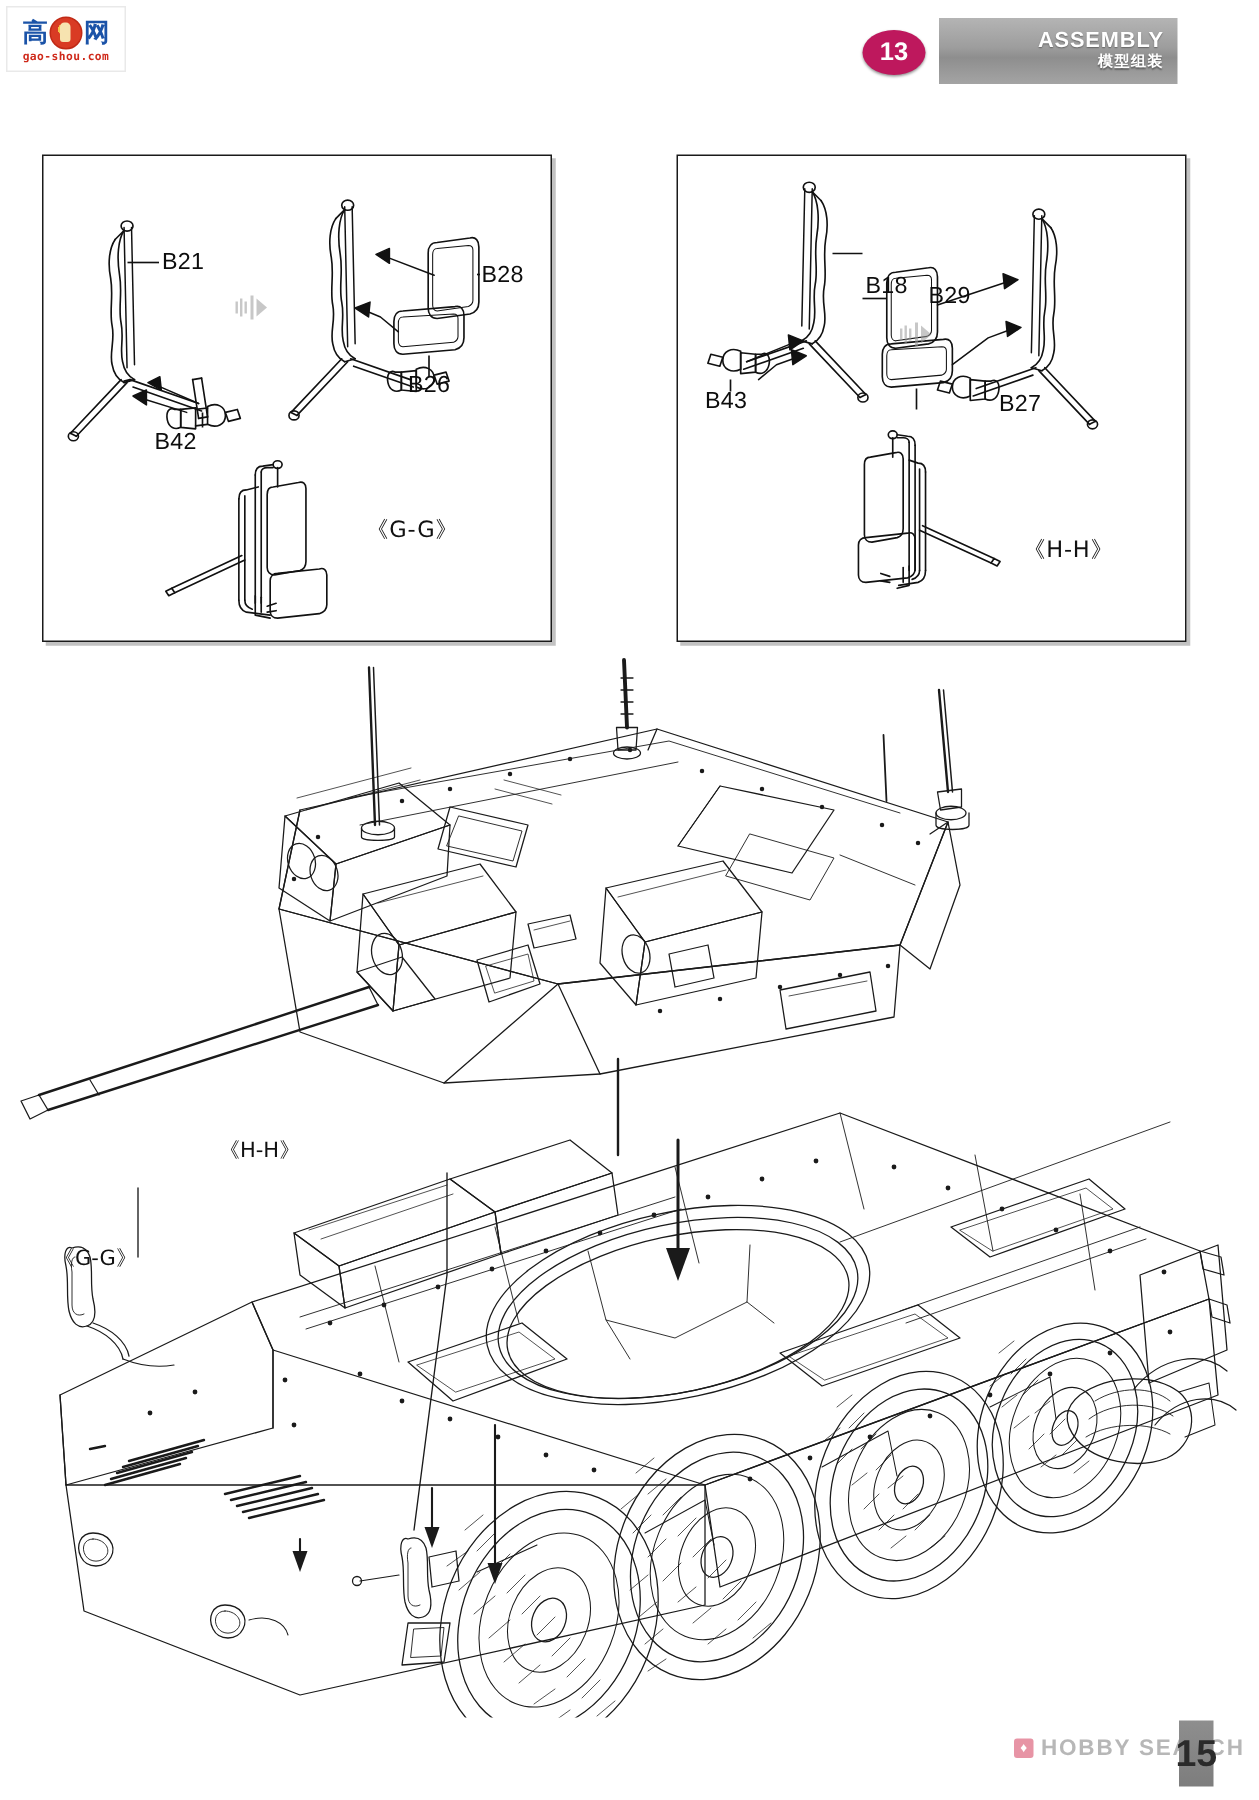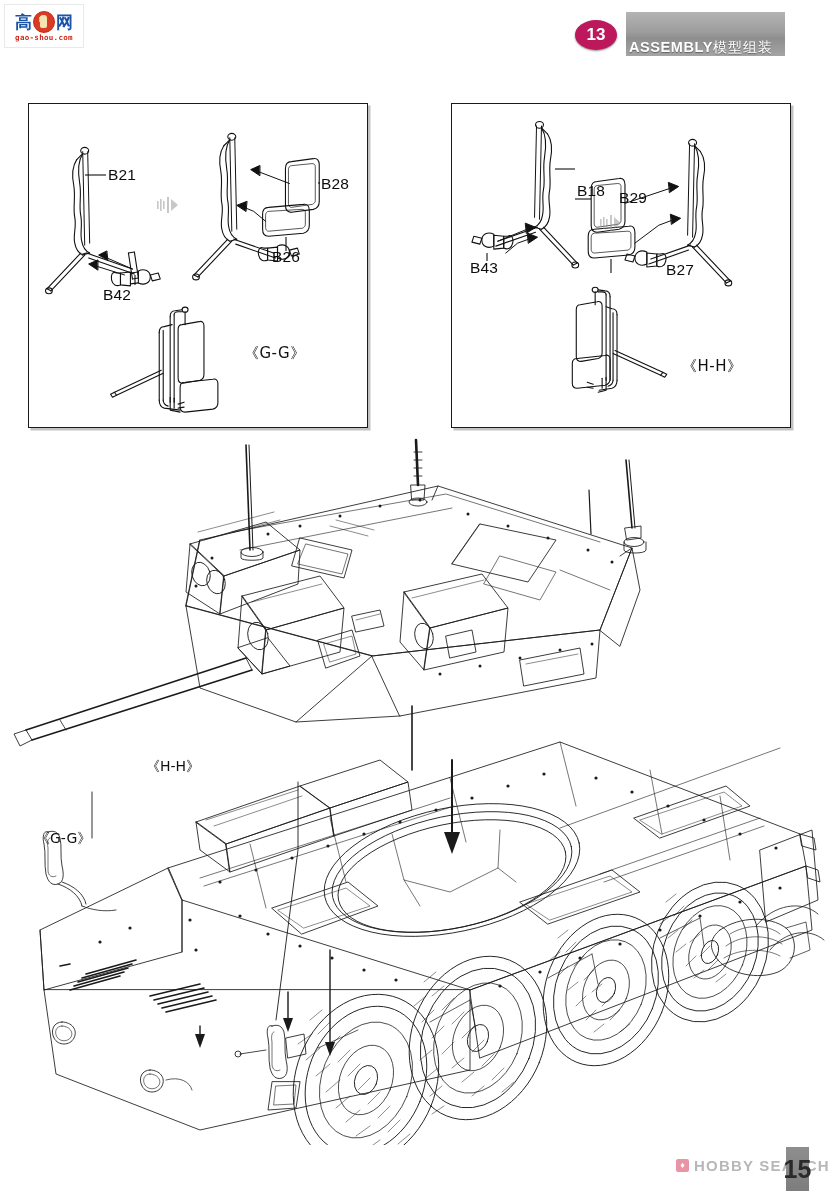--- a/index.html
+++ b/index.html
@@ -35,26 +35,26 @@
 
   #step-badge{
     position:absolute;left:575px;top:20px;width:42px;height:30px;border-radius:50%;
     background:#be185d;color:#fff;display:flex;align-items:center;justify-content:center;
     font-size:17px;font-weight:bold;font-family:"Liberation Sans",sans-serif;
     box-shadow:0 1px 2px rgba(0,0,0,.45);
   }
   #assembly-banner{
     position:absolute;left:626px;top:12px;width:159px;height:44px;
     background:linear-gradient(180deg,#b4b4b4 0%,#9d9d9d 45%,#8e8e8e 60%,#a4a4a4 100%);
-    display:flex;flex-direction:row;align-items:flex-end;justify-content:center;
+    display:flex;flex-direction:column;align-items:flex-end;justify-content:center;
     padding-right:9px;box-sizing:border-box;
   }
   #banner-en{color:#ffffff;font-size:14.5px;font-weight:bold;letter-spacing:.6px;
     text-shadow:0 1px 1px rgba(0,0,0,.38);line-height:1.1;}
-  #banner-cn{color:#ffffff;font-size:14px;font-weight:normal;letter-spacing:1px;
+  #banner-cn{color:#ffffff;font-size:10px;font-weight:bold;letter-spacing:1px;
     font-family:"DejaVu Sans",sans-serif;text-shadow:0 1px 1px rgba(0,0,0,.38);line-height:1.2;}
 
   
   .sub-panel{
     position:absolute;background:#fff;border:1.4px solid #1a1a1a;
     box-shadow:2.5px 2.5px 0 rgba(120,120,120,.45);
     box-sizing:border-box;
   }
   #panel-gg{left:28px;top:103px;width:340px;height:325px;}
   #panel-hh{left:451px;top:103px;width:340px;height:325px;}

